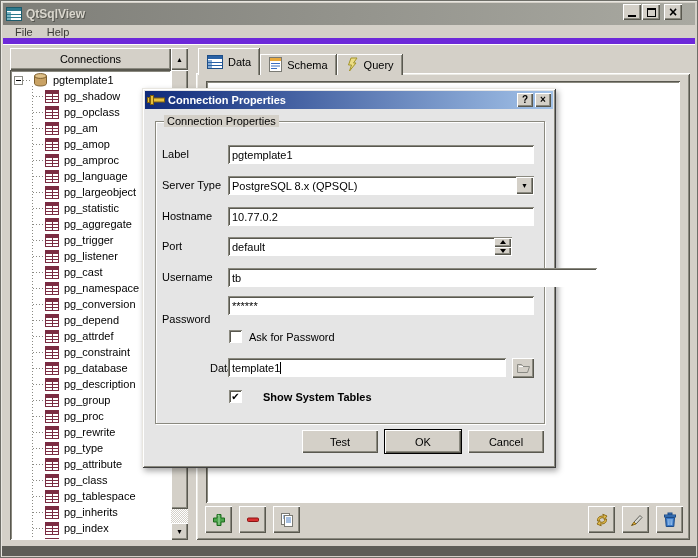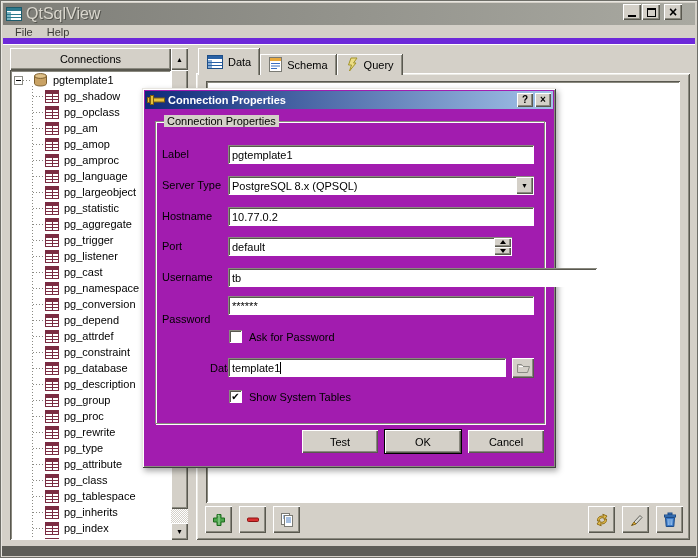--- a/index.html
+++ b/index.html
@@ -13,21 +13,21 @@
   
   .raised{background:#d4d0c8;box-shadow:inset 1px 1px 0 #ffffff, inset -1px -1px 0 #59584f, inset 2px 2px 0 #ecebe5, inset -2px -2px 0 #8a897f;}
   .raised-thin{background:#d4d0c8;box-shadow:inset 1px 1px 0 #ffffff, inset -1px -1px 0 #59584f, inset -2px -2px 0 #8a897f;}
   .sunken{background:#fff;box-shadow:inset 1px 1px 0 #59584f, inset -1px -1px 0 #ffffff, inset 2px 2px 0 #8a897f;}
   .field{position:absolute;background:#fff;height:19px;line-height:17px;padding:2px 3px 0 4px;
     box-shadow:inset 1px 1px 0 #8a897f, inset -1px -1px 0 #ffffff, inset 2px 2px 0 #59584f;white-space:nowrap;overflow:hidden;}
   
   .titlebar{position:absolute;left:3px;top:3px;right:3px;height:22px;
     background:linear-gradient(90deg,var(--tb1,#7e7e78),var(--tb2,#a9a9a1));
     display:flex;align-items:center;padding-left:3px;}
-  .titlebar .apptitle{font-weight:normal;font-size:16px;color:#d9d6cd;text-shadow:1px 1px 0 #55554f;margin-left:4px;}
+  .titlebar .apptitle{font-weight:bold;font-size:12px;color:#d9d6cd;text-shadow:1px 1px 0 #55554f;margin-left:4px;}
   .winbtn{position:absolute;top:4px;width:18px;height:16px;display:flex;align-items:center;justify-content:center;}
   .minglyph{width:8px;height:2px;background:#000;margin-top:8px;}
   .maxglyph{width:9px;height:9px;border:1px solid #000;border-top:2px solid #000;}
   .closeglyph{font-weight:bold;font-size:14px;line-height:10px;}
   
   .menubar{position:absolute;left:3px;top:25px;right:3px;height:19px;display:flex;align-items:center;
     border-bottom:6px solid #6d28d9;box-shadow:0 1px 0 #fff;padding-left:5px;color:#3a3a36;}
   .menuitem{padding:2px 7px;}
   
   .leftpanel{position:absolute;left:10px;top:48px;width:178px;height:492px;display:grid;
@@ -53,21 +53,21 @@
   .tabwidget{position:absolute;left:196px;top:48px;width:494px;height:492px;}
   .tabbar{position:absolute;left:0;top:0;height:27px;display:flex;align-items:flex-end;z-index:2;padding-left:2px;}
   .tab{display:flex;align-items:center;gap:5px;padding:0 9px;background:#d4d0c8;
     box-shadow:inset 1px 0 0 #fff, inset -1px 0 0 #59584f, inset 0 1px 0 #fff, inset -2px 0 0 #8a897f;}
   .tab.active{height:27px;z-index:3;}
   .tab.inactive{height:21px;}
   .tabpage{position:absolute;left:0;top:25px;width:494px;height:467px;z-index:1;}
   .dataview{position:absolute;left:10px;top:8px;width:474px;height:422px;}
   .toolbtn{position:absolute;top:433px;width:27px;height:27px;display:flex;align-items:center;justify-content:center;}
   
-  .dialog{position:absolute;left:142px;top:88px;width:414px;height:380px;background:#a21caf;z-index:10;
+  .dialog{position:absolute;left:142px;top:88px;width:414px;height:380px;background:#e5e5e5;z-index:10;
     box-shadow:inset 1px 1px 0 #e8e6e0, inset -1px -1px 0 #404040, inset 2px 2px 0 #fff, inset -2px -2px 0 #8a897f, 2px 3px 6px rgba(0,0,0,.35);}
   .dlg-titlebar{position:absolute;left:3px;top:3px;right:3px;height:18px;display:flex;align-items:center;
     background:linear-gradient(90deg,var(--dt1,#0f2a7a),var(--dt2,#a2c2e8));padding:0 2px;}
   .dlg-title{color:#fff;font-weight:bold;font-size:11px;margin-left:3px;flex:1;}
   .dlg-btn{width:16px;height:14px;margin-left:2px;display:flex;align-items:center;justify-content:center;font-weight:bold;font-size:10px;line-height:10px;}
   .groupbox{position:absolute;left:13px;top:33px;width:390px;height:303px;border:1px solid #8a897f;
     box-shadow:inset 1px 1px 0 #fff, 1px 1px 0 #fff;}
   .grouplegend{position:absolute;left:8px;top:-7px;background:#d4d0c8;padding:0 3px;}
   .flabel{position:absolute;left:20px;height:14px;line-height:14px;}
   .combo-arrow,.spin{position:absolute;right:1px;top:1px;bottom:1px;width:17px;}
@@ -575,21 +575,21 @@
     <span class="flabel" style="top:273px;margin-left:48px;">Database</span>
     <div class="field" style="left:86px;top:270px;width:278px;"><span>template1</span><span class="caret"></span></div>
     <div class="raised-thin" style="position:absolute;left:370px;top:270px;width:22px;height:20px;display:flex;align-items:center;justify-content:center;">
       <svg width="15" height="12" viewBox="0 0 15 12">
           <path d="M1.5 10.5 L1.5 2.5 h4 l1.5 2 h6.5 l-2 6 Z" fill="none" stroke="#8a8a84"></path>
           <path d="M3 4.5 h4" stroke="#fff"></path>
         </svg>
     </div>
 
     <div class="cbbox" style="left:87px;top:302px;">✔</div>
-    <span class="cblabel" style="left:107px;top:302px;">Show System Tables</span>
+    <span class="cblabel" style="left:121px;top:302px;font-weight:bold;">Show System Tables</span>
 
     <div class="dlgbtn raised-thin" style="left:160px;">Test</div>
     <div class="dlgbtn raised-thin default" style="left:243px;">OK</div>
     <div class="dlgbtn raised-thin" style="left:326px;">Cancel</div>
   </div>
 
   <div class="bottomshade"></div>
 </div>
 
 </body></html>

